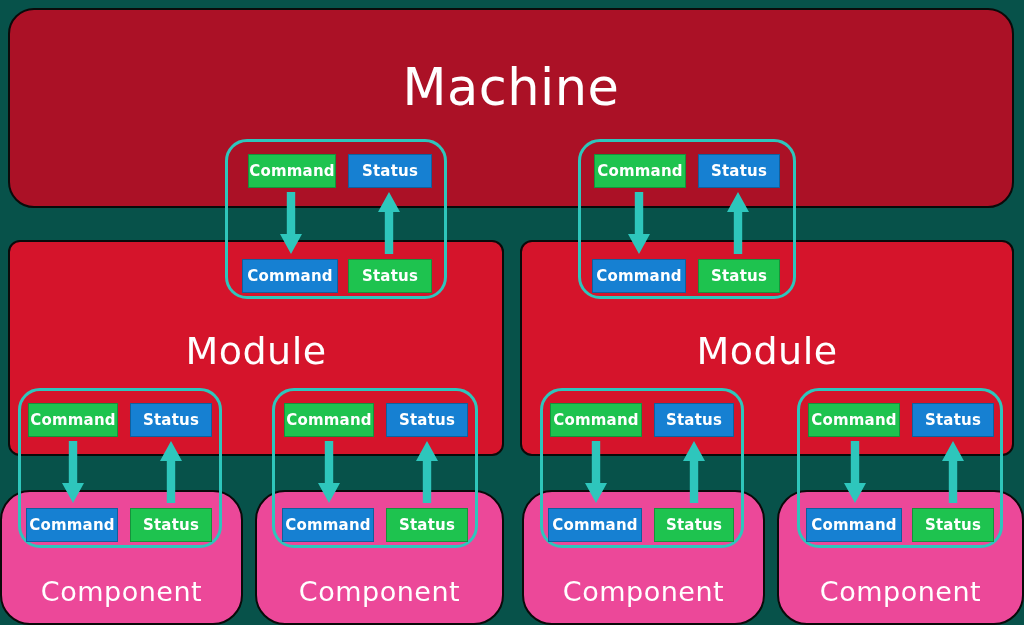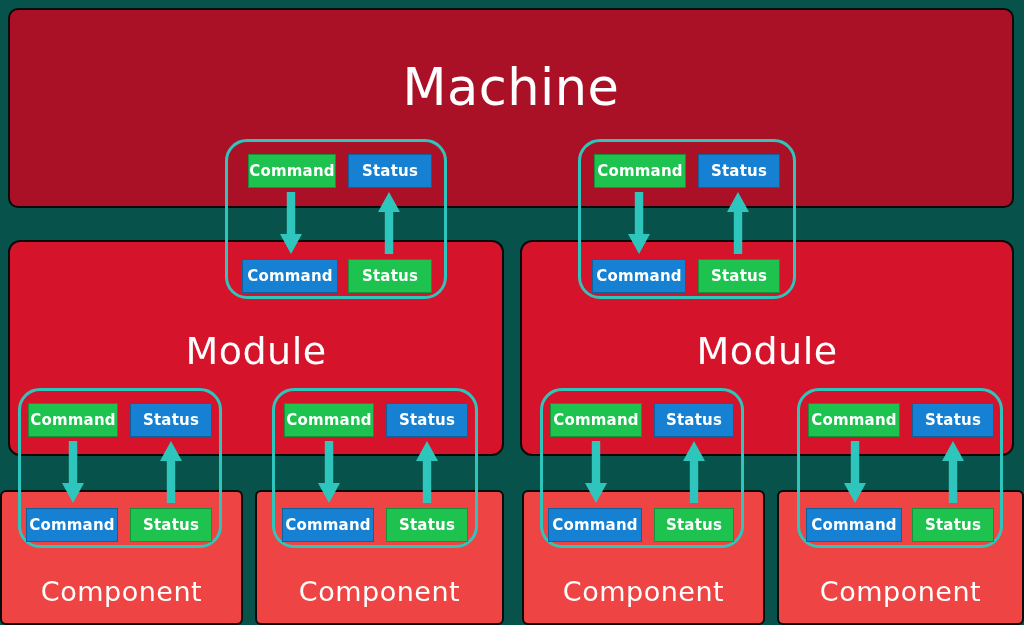--- a/index.html
+++ b/index.html
@@ -6,23 +6,23 @@
   body{
     width:1024px;height:625px;overflow:hidden;
     background:#07524a;
     font-family:"DejaVu Sans", sans-serif;
     position:relative;
   }
   #stage{position:absolute;left:0;top:0;width:1024px;height:625px;}
 
   
   .block{position:absolute;box-sizing:border-box;border:2px solid #0a0a0a;}
-  .block.machine{background:#ab1126;border-radius:10px;}
+  .block.machine{background:#ab1126;border-radius:26px;}
   .block.module{background:#d5142b;border-radius:12px;}
-  .block.component{background:#ef4444;border-radius:6px;}
+  .block.component{background:#ec4899;border-radius:30px;}
 
   .block-label{
     position:absolute;left:0;right:0;text-align:center;
     color:#ffffff;font-weight:400;line-height:1;
     letter-spacing:0.5px;white-space:nowrap;
   }
   .lbl-machine{font-size:51px;top:52px;}
   .lbl-module{font-size:38px;}
   .lbl-component{font-size:27px;}
 

